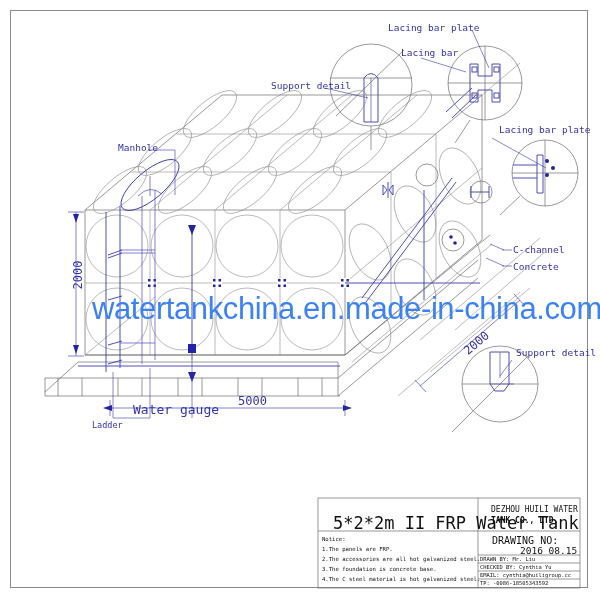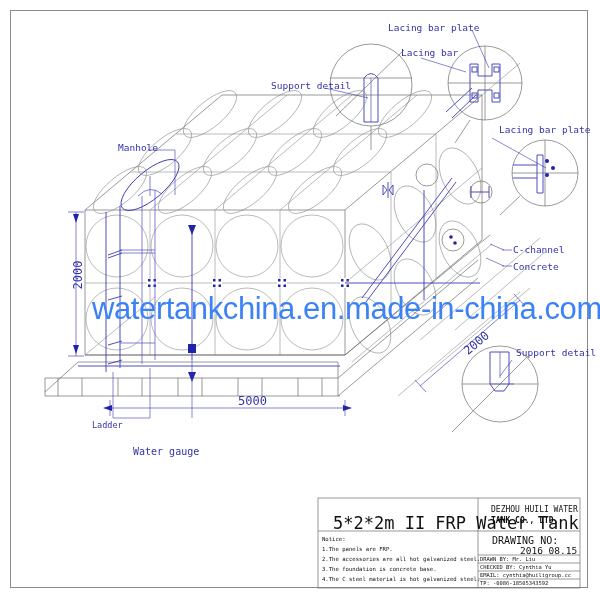--- a/index.html
+++ b/index.html
@@ -302,21 +302,21 @@
 
   <div class="lbl" style="left:388px;top:22px;font-size:9.5px;">Lacing bar plate</div>
   <div class="lbl" style="left:401px;top:47px;font-size:9.5px;">Lacing bar</div>
   <div class="lbl" style="left:271px;top:80px;font-size:9.5px;">Support detail</div>
   <div class="lbl" style="left:499px;top:124px;font-size:9.5px;">Lacing bar plate</div>
   <div class="lbl" style="left:118px;top:142px;font-size:9.5px;">Manhole</div>
   <div class="lbl" style="left:513px;top:244px;font-size:9.5px;text-align:right;">C-channel</div>
   <div class="lbl" style="left:513px;top:261px;font-size:9.5px;">Concrete</div>
   <div class="lbl" style="left:516px;top:347px;font-size:9.5px;">Support detail</div>
   <div class="lbl" style="left:92px;top:420px;font-size:8.5px;">Ladder</div>
-  <div class="lbl" style="left:133px;top:446px;font-size:10px;">Water gauge</div>
+  <div class="lbl" style="left:133px;top:402px;font-size:13px;">Water gauge</div>
 
   <div class="lbl" style="left:64px;top:268px;font-size:12px;transform:rotate(-90deg);transform-origin:center;">2000</div>
   <div class="lbl" style="left:238px;top:394px;font-size:12px;">5000</div>
   <div class="lbl" style="left:462px;top:336px;font-size:12px;transform:rotate(-40deg);transform-origin:center;">2000</div>
 
 
   <div id="watermark">watertankchina.en.made-in-china.com</div>
 
   <div class="tb" style="left:333px;top:497px;font-size:17px;margin-top:16px;">5*2*2m II FRP Water Tank</div>
 

